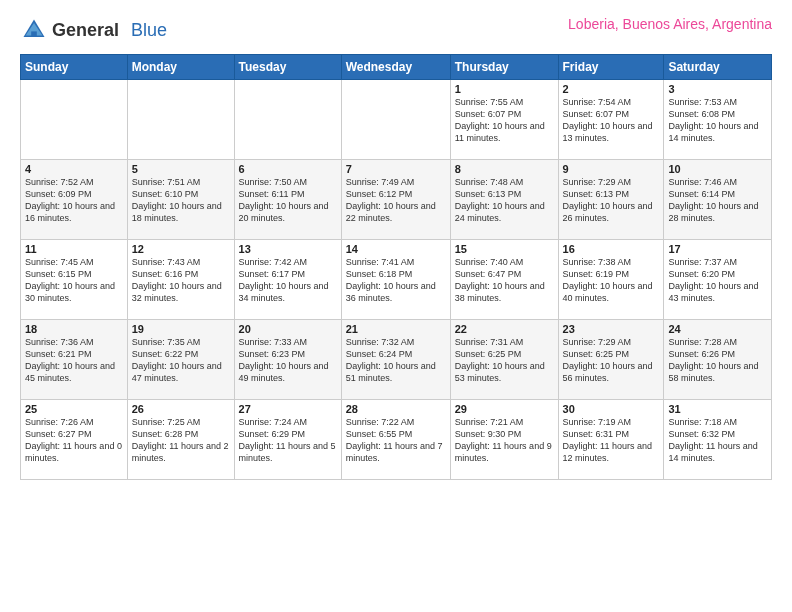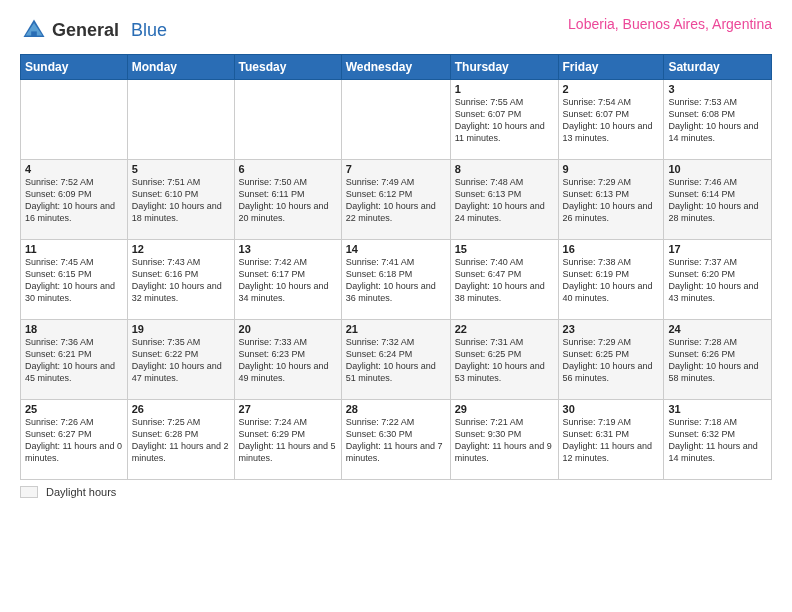--- a/index.html
+++ b/index.html
@@ -339,21 +339,21 @@
           <td>
             <div class="day-number">27</div>
             <div class="day-content">Sunrise: 7:24 AM
 Sunset: 6:29 PM
 Daylight: 11 hours
 and 5 minutes.</div>
           </td>
           <td>
             <div class="day-number">28</div>
             <div class="day-content">Sunrise: 7:22 AM
-Sunset: 6:30 PM
+Sunset: 6:55 PM
 Daylight: 11 hours
 and 7 minutes.</div>
           </td>
           <td>
             <div class="day-number">29</div>
             <div class="day-content">Sunrise: 7:21 AM
 Sunset: 9:30 PM
 Daylight: 11 hours
 and 9 minutes.</div>
           </td>
@@ -368,17 +368,13 @@
             <div class="day-number">31</div>
             <div class="day-content">Sunrise: 7:18 AM
 Sunset: 6:32 PM
 Daylight: 11 hours
 and 14 minutes.</div>
           </td>
         </tr>
       </tbody>
   </table>
 
-  <div class="footer">
-    <span class="legend-box"></span>
-    <span>Daylight hours</span>
-  </div>
 </div>
 
 </body></html>

